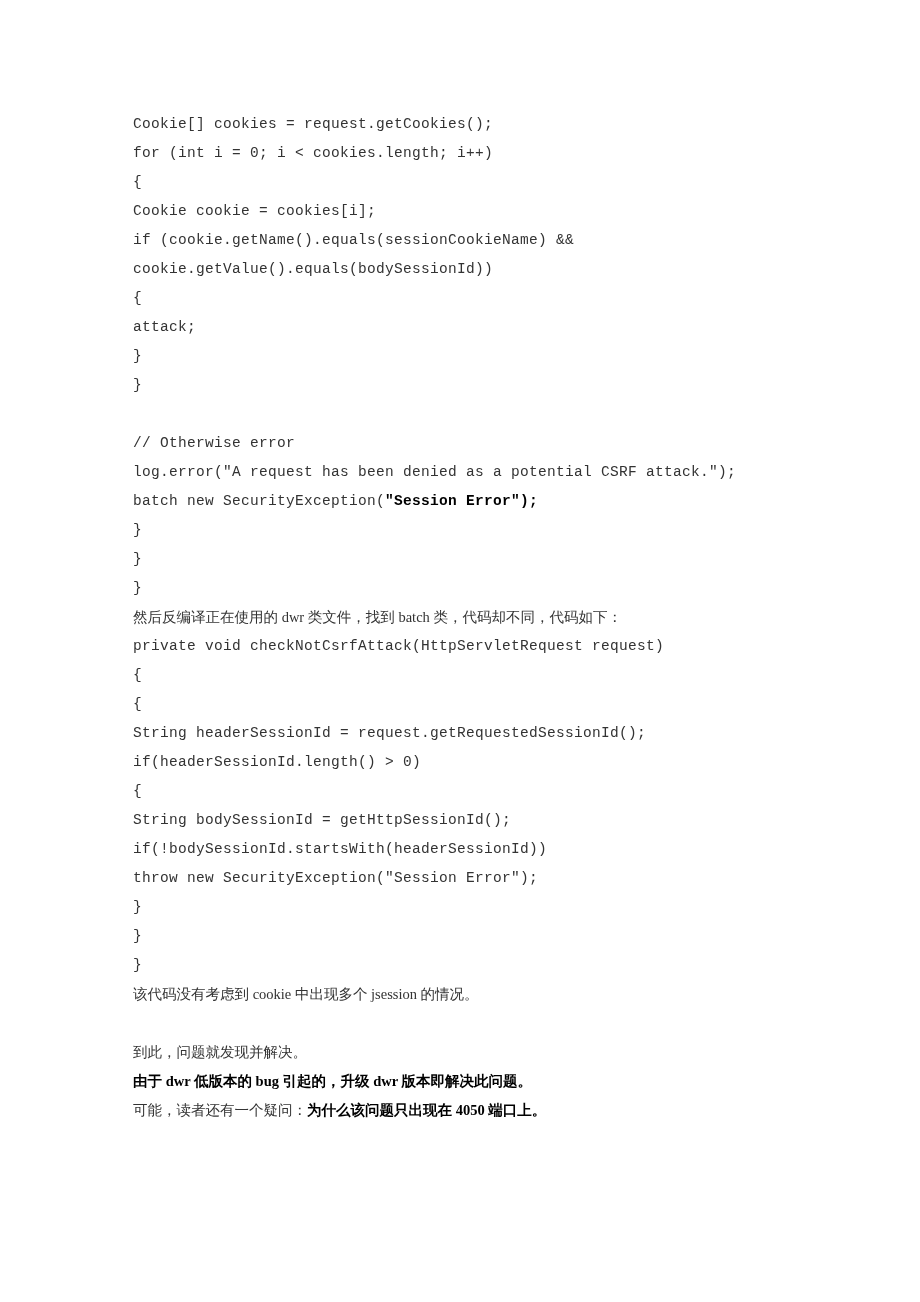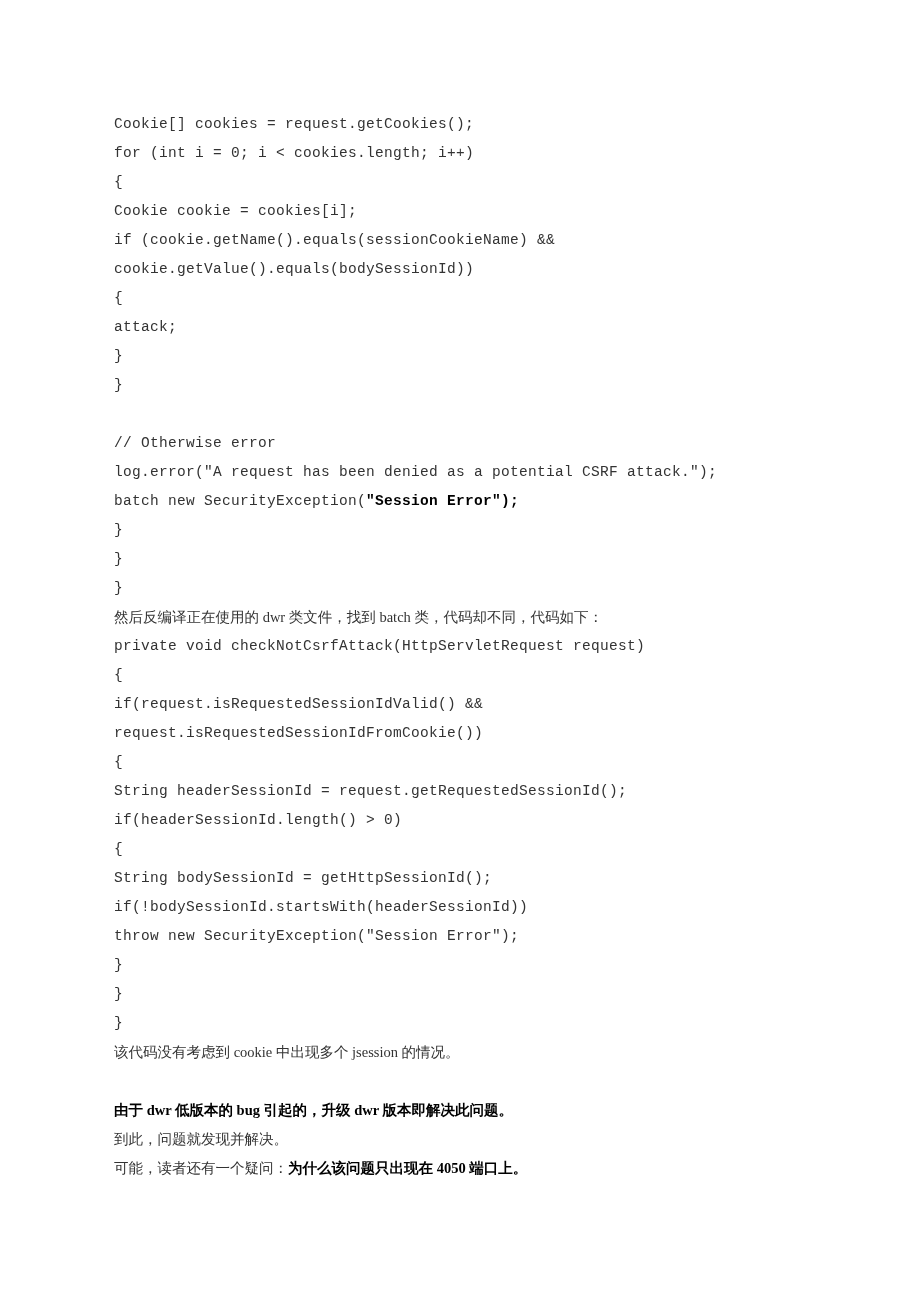--- a/index.html
+++ b/index.html
@@ -7,20 +7,21 @@
     padding: 0;
     background: #ffffff;
     font-family: "Microsoft YaHei", "SimSun", "Courier New", monospace;
     width: 920px;
   }
   .page {
     padding: 110px 128px 60px 114px;
     font-size: 14.5px;
     line-height: 29px;
     color: #333333;
+    margin-left: 19px;
   }
   .code {
     font-family: "Courier New", monospace;
     letter-spacing: 0.3px;
   }
   .cn {
     font-family: "SimSun", "Microsoft YaHei", serif;
   }
   .bold {
     font-weight: bold;
@@ -44,30 +45,29 @@
       <div class="code">&nbsp;</div>
       <div class="code">// Otherwise error</div>
       <div class="code">log.error("A request has been denied as a potential CSRF attack.");</div>
       <div><span class="code">batch new SecurityException(</span><span class="code bold">"Session Error");</span></div>
       <div class="code">}</div>
       <div class="code">}</div>
       <div class="code">}</div>
       <div class="cn">然后反编译正在使用的 dwr 类文件，找到 batch 类，代码却不同，代码如下：</div>
       <div class="code">private void checkNotCsrfAttack(HttpServletRequest request)</div>
       <div class="code">{</div>
-      <div class="code">if(request.isRequestedSessionIdValid() &amp;&amp; request.isRequestedSessionIdFromCookie())</div>
       <div class="code">{</div>
       <div class="code">String headerSessionId = request.getRequestedSessionId();</div>
       <div class="code">if(headerSessionId.length() &gt; 0)</div>
       <div class="code">{</div>
       <div class="code">String bodySessionId = getHttpSessionId();</div>
       <div class="code">if(!bodySessionId.startsWith(headerSessionId))</div>
       <div class="code">throw new SecurityException("Session Error");</div>
       <div class="code">}</div>
       <div class="code">}</div>
       <div class="code">}</div>
       <div class="cn">该代码没有考虑到 cookie 中出现多个 jsession 的情况。</div>
       <div class="cn">&nbsp;</div>
+      <div class="cn">到此，问题就发现并解决。</div>
       <div class="cn bold">由于 dwr 低版本的 bug 引起的，升级 dwr 版本即解决此问题。</div>
-      <div class="cn">到此，问题就发现并解决。</div>
       <div><span class="cn">可能，读者还有一个疑问：</span><span class="cn bold">为什么该问题只出现在 4050 端口上。</span></div>
     </div>
 </div>
 
 </body></html>

